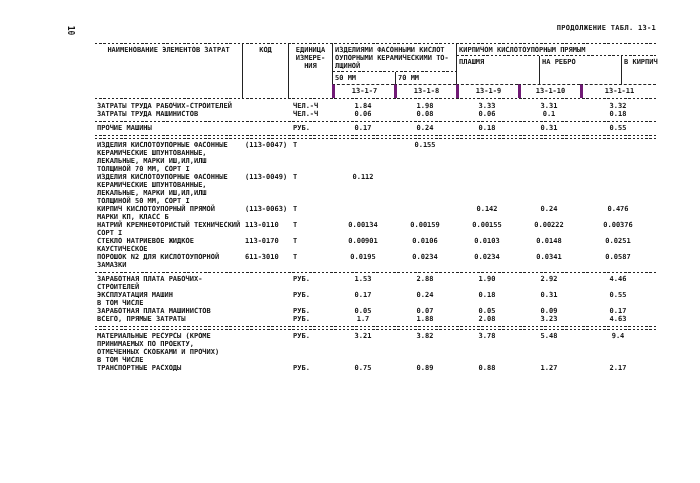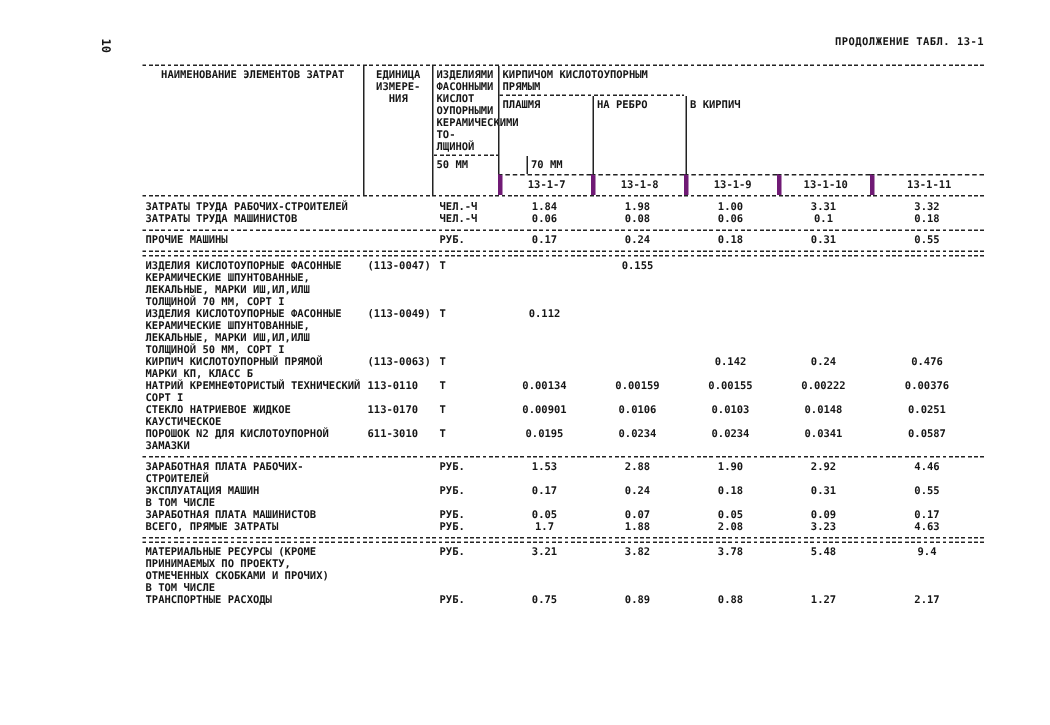--- a/index.html
+++ b/index.html
@@ -28,21 +28,21 @@
   .sep.double .dash + .dash{margin-top:2px;}
   .thead{font-size:7px;font-weight:bold;line-height:8px;}
   .thead .hwrap{display:grid;grid-template-columns:147px 46px 44px 124px 200px;}
   .hcell{border-left:1px solid #222;padding:2px 2px;}
   .hcell.first{border-left:none;}
   .hcell.center{display:flex;align-items:flex-start;justify-content:center;text-align:center;}
   .group{padding:0;display:flex;flex-direction:column;}
   .group .glabel{padding:2px 2px 1px 2px;white-space:pre-line;}
   .group .subcols{display:grid;flex:1;}
   .group .subcols.two{grid-template-columns:62px 62px;}
-  .group .subcols.three{grid-template-columns:62px 62px 76px;}
+  .group .subcols.three{grid-template-columns:62px 62px 76px;gap:20px;}
   .subcol{padding:2px 2px;}
   .subcol + .subcol{border-left:1px solid #222;}
   .codesrow{display:grid;grid-template-columns:147px 46px 44px 62px 62px 62px 62px 76px;}
   .codesrow .ccell{padding:2px 0 3px 0;text-align:center;border-left:3px solid #701a75;}
   .codesrow .ccell.blank{border-left:none;}
   .codesrow .ccell.blank + .ccell.blank{border-left:1px solid #222;}
   .codesrow .dashtop{border-top:1px dashed #222;}
 
   .tbody{font-size:7px;font-weight:bold;line-height:8px;margin-top:3px;}
   .trow{display:grid;grid-template-columns:147px 46px 44px 62px 62px 62px 62px 76px;align-items:start;}
@@ -65,20 +65,23 @@
     <div class="title">ПРОДОЛЖЕНИЕ ТАБЛ. 13-1</div>
 
     <div class="dash"></div>
 
     <div class="thead">
       <div class="hwrap">
         <div class="hcell first center">
           <span class="pre">НАИМЕНОВАНИЕ ЭЛЕМЕНТОВ ЗАТРАТ</span>
         </div>
         <div class="hcell center">
+          <span>КОД</span>
+        </div>
+        <div class="hcell center">
           <span class="pre">ЕДИНИЦА
 ИЗМЕРЕ-
 НИЯ</span>
         </div>
 
         <div class="hcell group">
           <div class="glabel">ИЗДЕЛИЯМИ ФАСОННЫМИ КИСЛОТ
 ОУПОРНЫМИ КЕРАМИЧЕСКИМИ ТО-
 ЛЩИНОЙ</div>
           <div class="dash"></div>
@@ -113,21 +116,21 @@
 
     <div class="dash"></div>
 
     <div class="tbody">
   <div class="trow">
     <div class="cell name">ЗАТРАТЫ ТРУДА РАБОЧИХ-СТРОИТЕЛЕЙ</div>
     <div class="cell code"></div>
     <div class="cell unit">ЧЕЛ.-Ч</div>
   <div class="cell val">1.84</div>
           <div class="cell val">1.98</div>
-          <div class="cell val">1.00</div>
+          <div class="cell val">3.33</div>
           <div class="cell val">3.31</div>
           <div class="cell val">3.32</div>
         </div>
 
   <div class="trow">
     <div class="cell name">ЗАТРАТЫ ТРУДА МАШИНИСТОВ</div>
     <div class="cell code"></div>
     <div class="cell unit">ЧЕЛ.-Ч</div>
   <div class="cell val">0.06</div>
           <div class="cell val">0.08</div>

